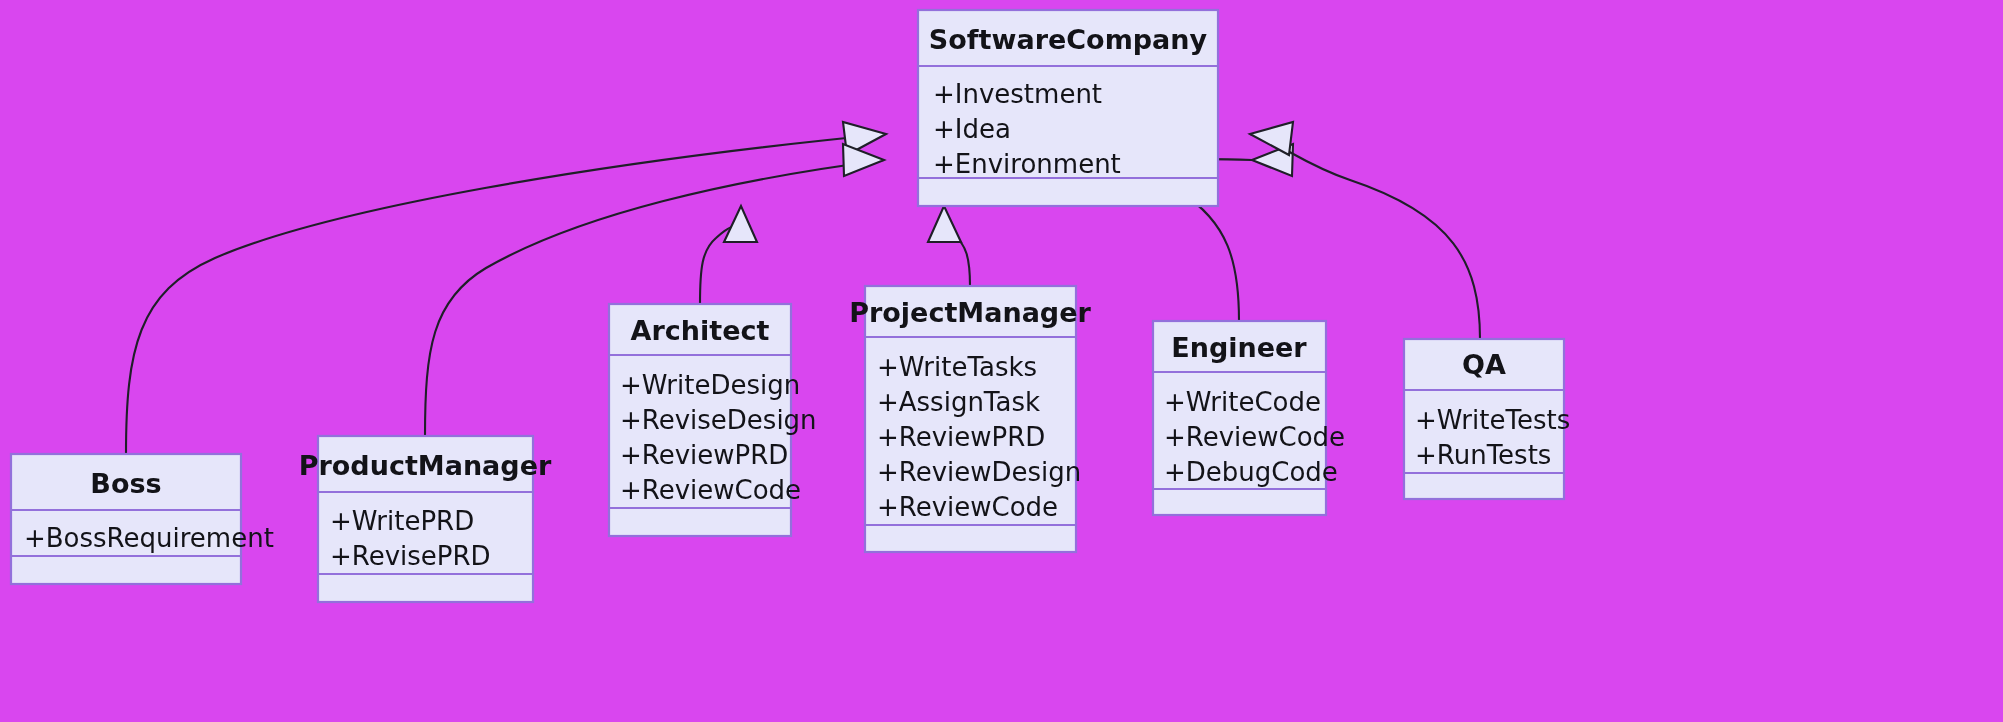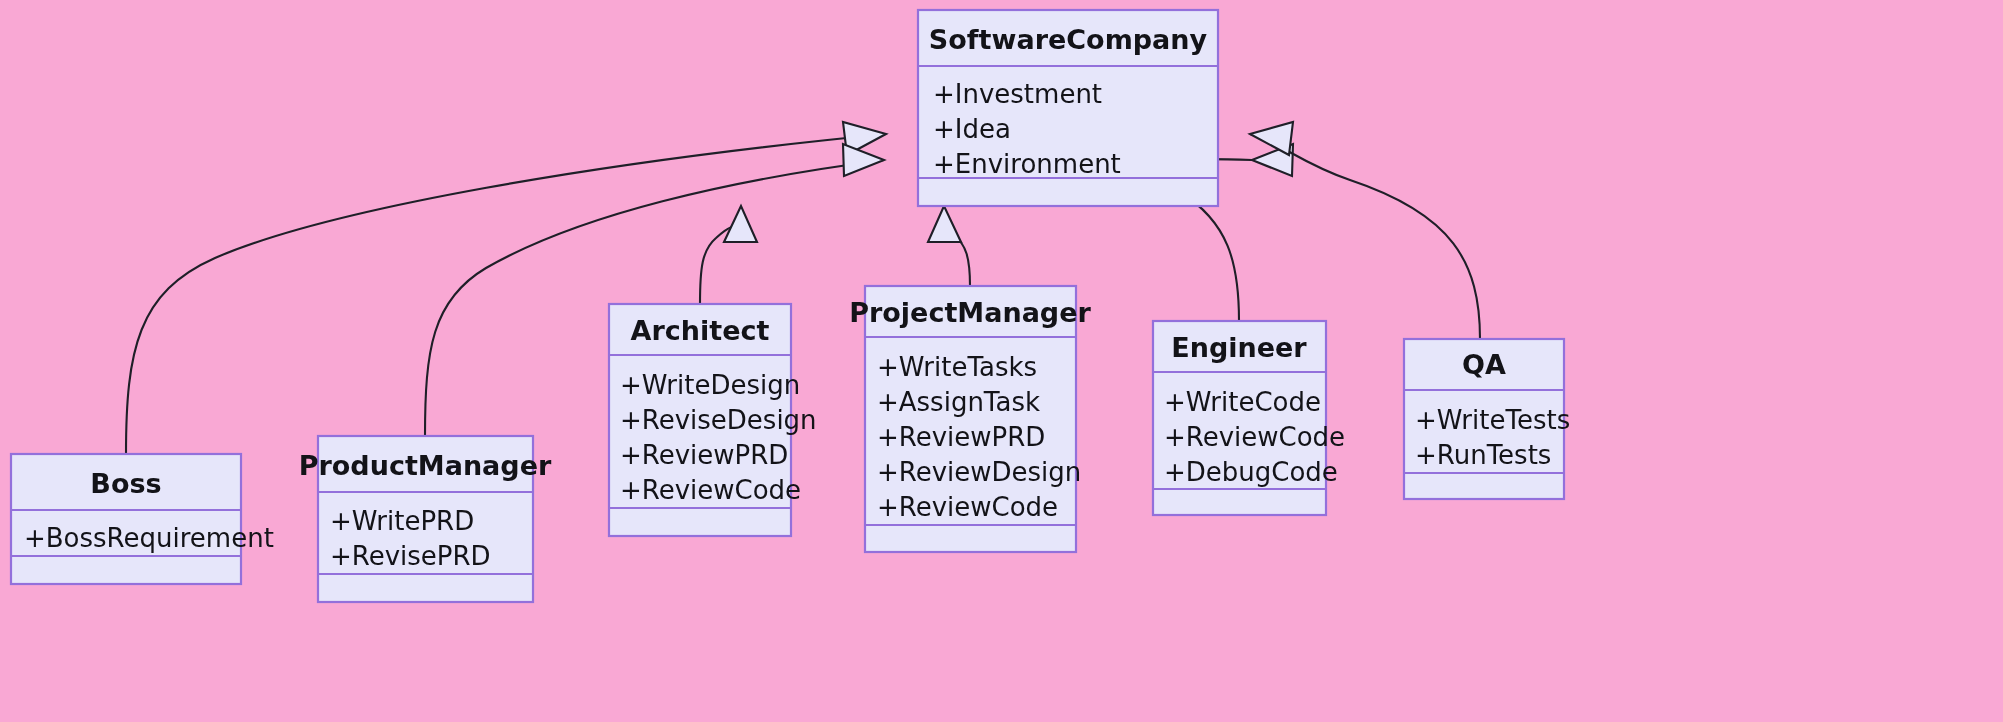--- a/index.html
+++ b/index.html
@@ -10,21 +10,21 @@
   body {
     width: 2003px;
     height: 722px;
     font-family: "DejaVu Sans", sans-serif;
     overflow: hidden;
   }
   #diagram-root {
     position: relative;
     width: 2003px;
     height: 722px;
-    background: #f9a8d4;
+    background: #d946ef;
   }
   svg#uml-svg {
     display: block;
     width: 2003px;
     height: 722px;
   }
   .cls-box {
     stroke-width: 2.2px;
   }
   .cls-divider {

